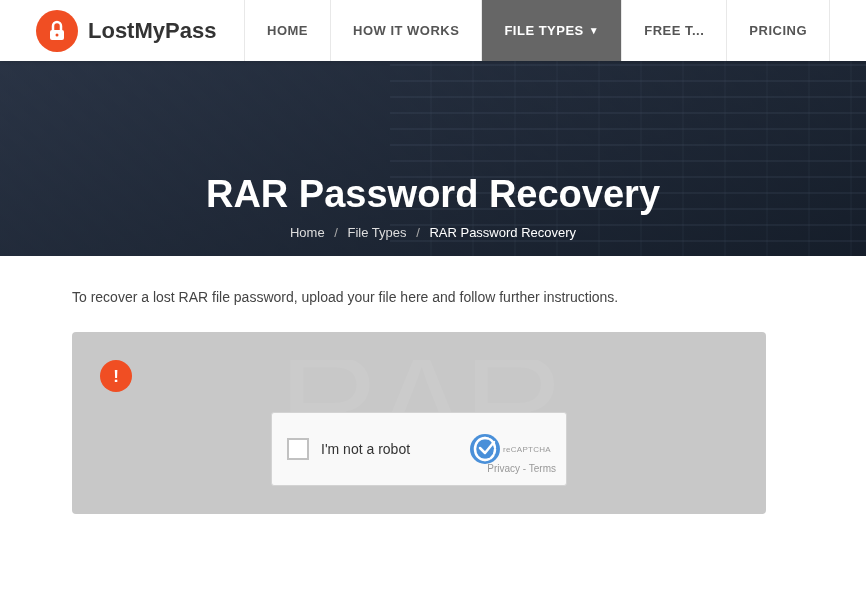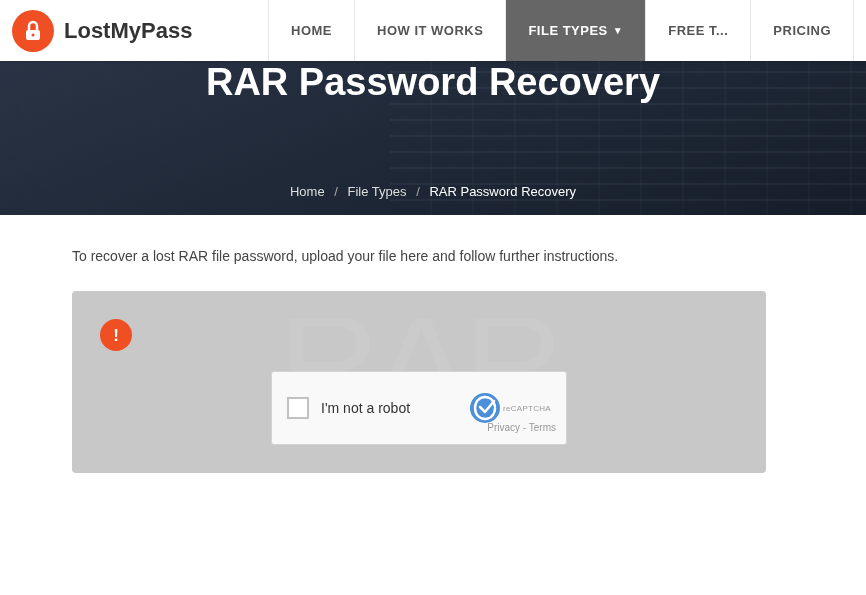--- a/index.html
+++ b/index.html
@@ -4,21 +4,21 @@
   <style>
     * { margin: 0; padding: 0; box-sizing: border-box; }
     body { font-family: Arial, sans-serif; width: 866px; overflow-x: hidden; background: #fff; }
 
     
     .navbar {
       display: flex;
       align-items: center;
       background: #fff;
       height: 61px;
-      padding: 0 12px;
+      padding: 0 36px;
       box-shadow: 0 1px 3px rgba(0,0,0,0.15);
       position: relative;
       z-index: 10;
     }
     .logo-area {
       display: flex;
       align-items: center;
       gap: 10px;
       margin-right: auto;
     }
@@ -66,26 +66,26 @@
     .nav-item.active .chevron { color: #fff; }
     .chevron {
       margin-left: 5px;
       font-size: 10px;
     }
 
     
     .hero {
       position: relative;
       width: 100%;
-      height: 154px;
+      height: 195px;
       background: #2a3340;
       display: flex;
       flex-direction: column;
       align-items: center;
-      justify-content: flex-start;
+      justify-content: flex-end;
       overflow: hidden;
     }
     .hero-bg {
       position: absolute;
       inset: 0;
       background:
         linear-gradient(rgba(30,40,55,0.78), rgba(30,40,55,0.78)),
         repeating-linear-gradient(
           45deg,
           transparent,

